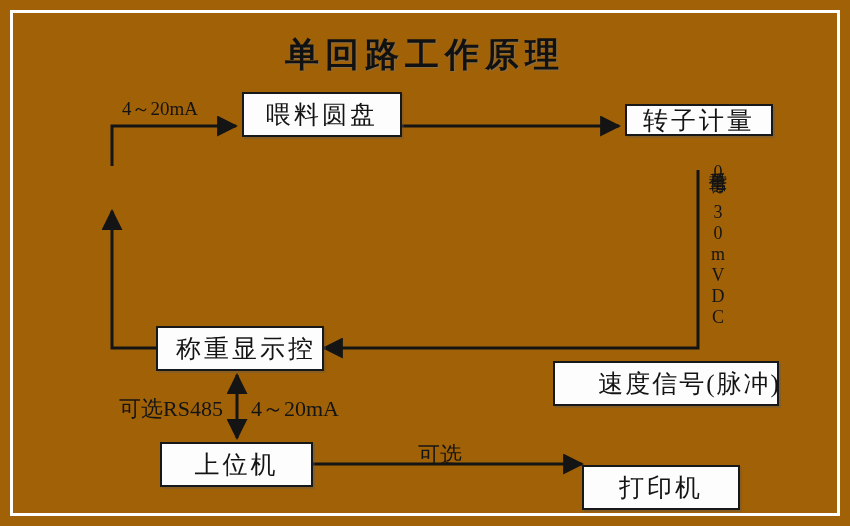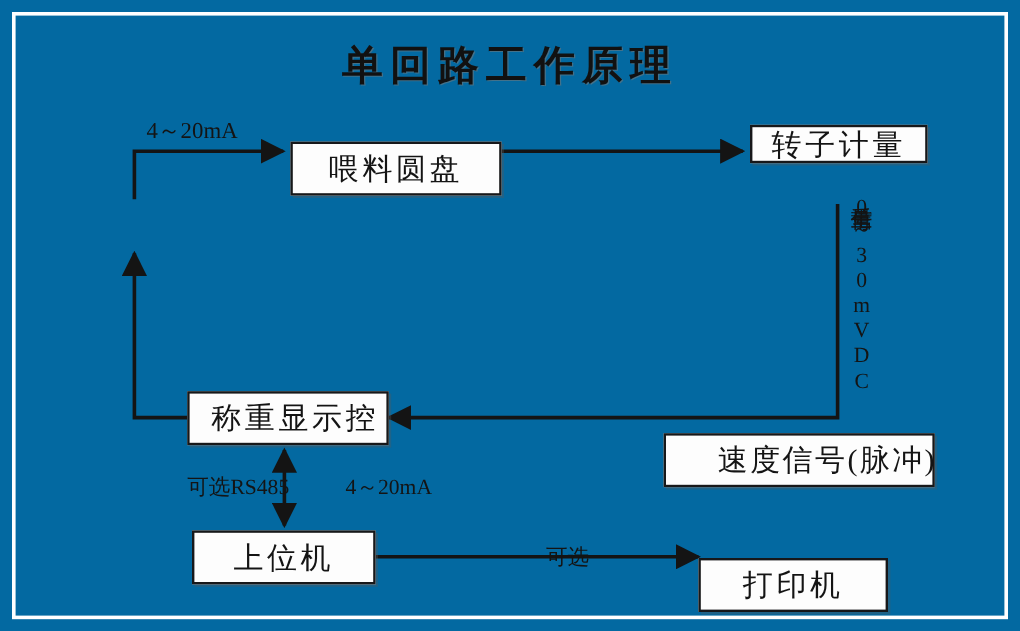--- a/index.html
+++ b/index.html
@@ -5,21 +5,21 @@
 <style>
   html, body {
     margin: 0;
     padding: 0;
     background: #ffffff;
   }
   #stage {
     position: relative;
     width: 850px;
     height: 526px;
-    background: #0369a1;
+    background: #a16207;
     overflow: hidden;
     font-family: "Liberation Serif", "DejaVu Serif", serif;
   }
   
   #frame {
     position: absolute;
     left: 10px;
     top: 10px;
     width: 830px;
     height: 506px;
@@ -56,22 +56,21 @@
   }
   .edge-label {
     position: absolute;
     color: #141414;
     font-size: 19px;
     white-space: nowrap;
     letter-spacing: 0px;
     text-align: center;
   }
   .edge-label.small {
-    font-size: 18px;
-    margin-left: 37px;
+    font-size: 22px;
   }
   .vlabel {
     position: absolute;
     color: #141414;
     font-size: 18px;
     white-space: nowrap;
     writing-mode: vertical-rl;
     text-orientation: upright;
     letter-spacing: 1px;
   }
@@ -113,21 +112,21 @@
 
       <path d="M 156 348 L 112 348 L 112 211" marker-end="url(#arrow)"></path>
 
       <path d="M 237 375 L 237 438" marker-start="url(#arrowStart)" marker-end="url(#arrow)"></path>
 
       <path d="M 313 464 L 582 464" marker-end="url(#arrow)"></path>
     </g>
   </svg>
 
 
-  <div class="node" style="left:242px; top:118px; width:176px; height:45px;">
+  <div class="node" style="left:242px; top:92px; width:160px; height:45px;">
     <span>喂料圆盘</span>
   </div>
 
   <div class="node" style="left:625px; top:104px; width:148px; height:32px;">
     <span>转子计量</span>
   </div>
 
   <div class="node" style="left:156px; top:326px; width:168px; height:45px;padding-left:12px;">
     <span>称重显示控</span>
   </div>
@@ -145,15 +144,15 @@
   </div>
 
   <div class="edge-label" style="left:122px; top:96px;">4～20mA</div>
 
   <div class="vlabel" style="left:706px; top:158px;">重量信号0～30mVDC</div>
 
   <div class="edge-label small" style="left:119px; top:394px;">可选RS485</div>
 
   <div class="edge-label small" style="left:251px; top:394px;">4～20mA</div>
 
-  <div class="edge-label small" style="left:418px; top:452px;">可选</div>
+  <div class="edge-label small" style="left:418px; top:440px;">可选</div>
 
 </div>
 
 </body></html>

